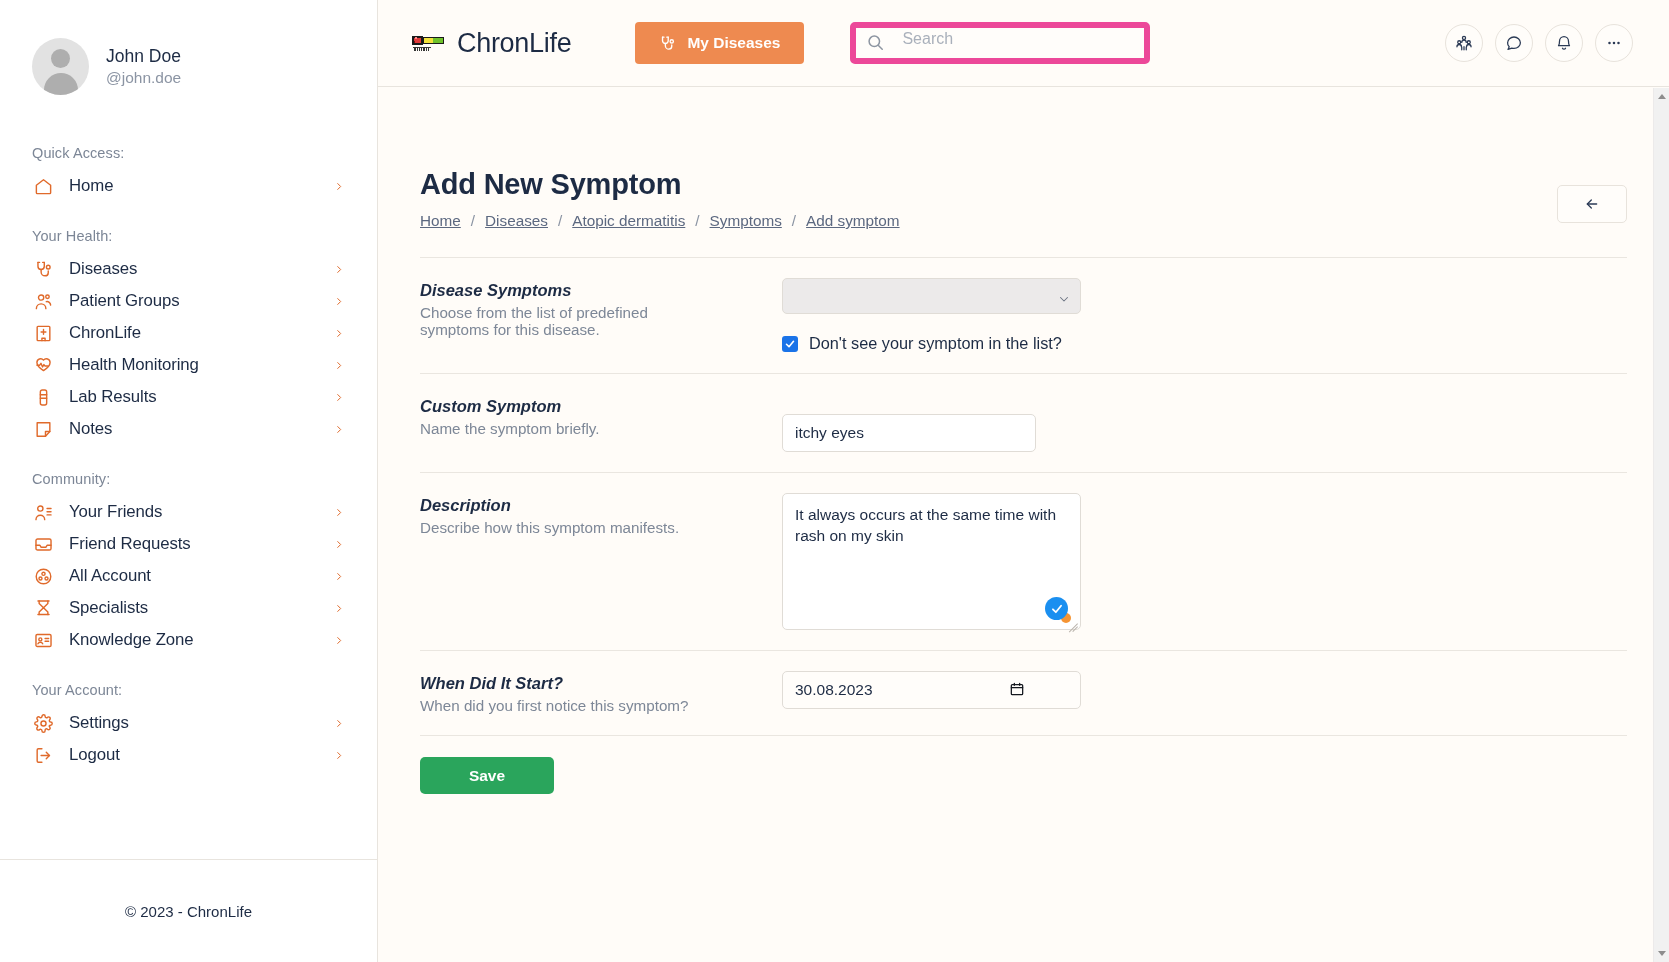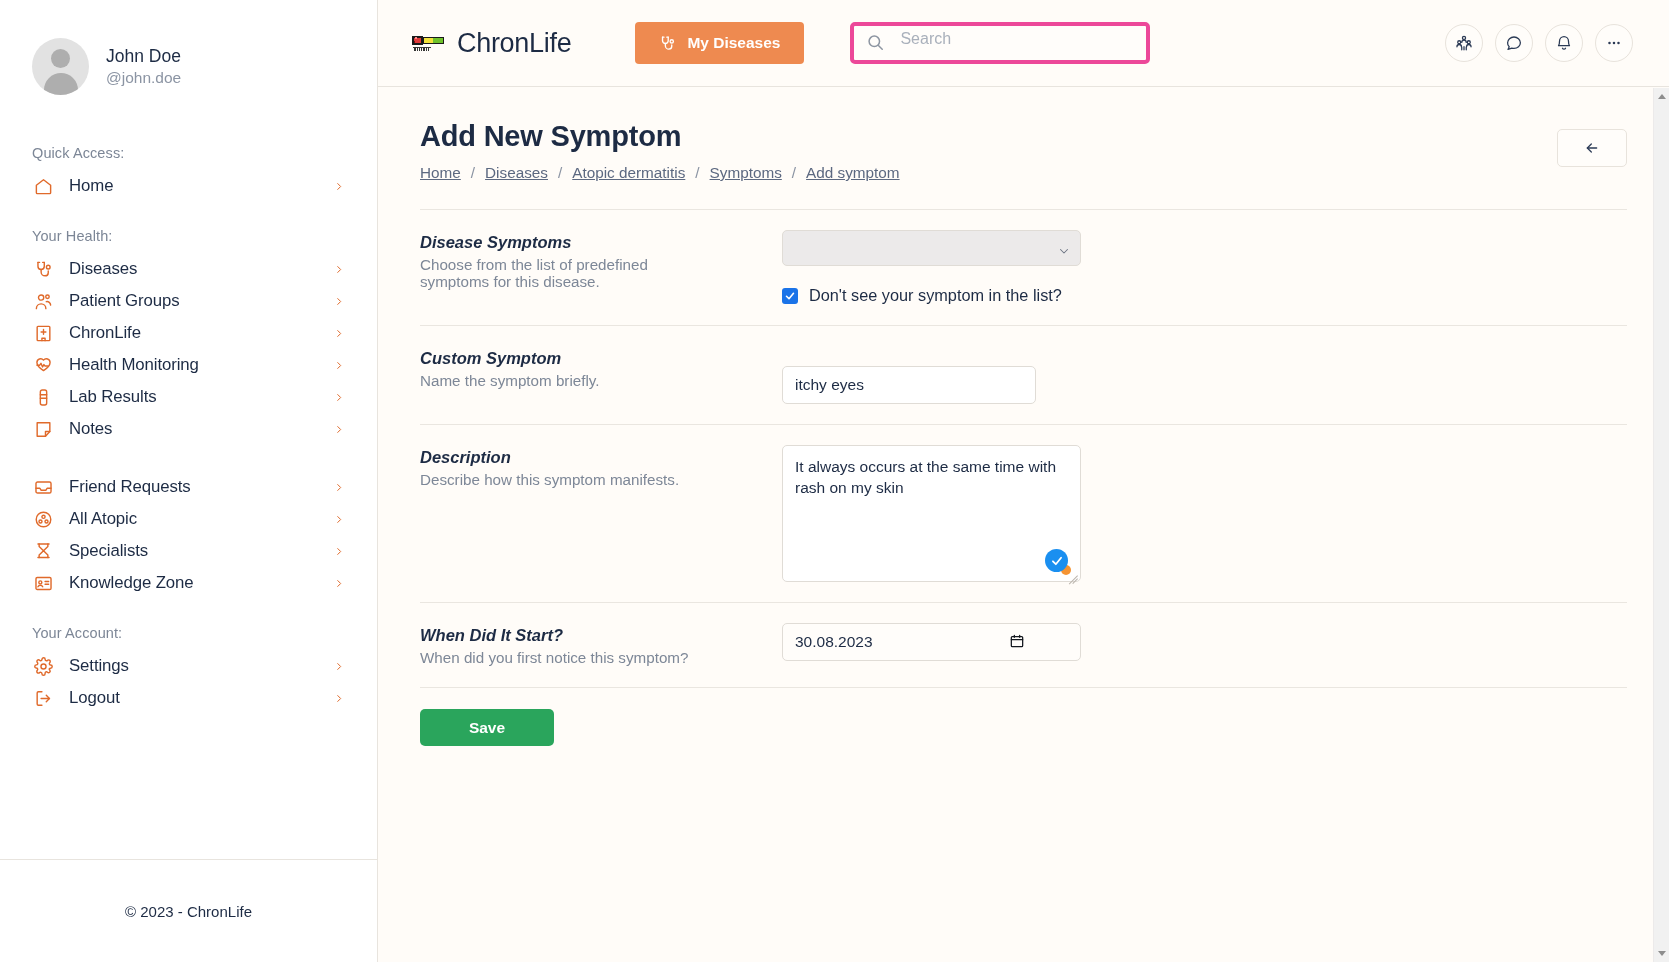--- a/index.html
+++ b/index.html
@@ -199,21 +199,21 @@
 
   .search-wrap {
     flex: 0 0 300px;
     margin-left: 46px;
     position: relative;
     height: 42px;
   }
   .search-input {
     width: 100%;
     height: 42px;
-    border: 4px solid #ec4899;
+    border: 6px solid #ec4899;
     border-radius: 5px;
     background: #fffdfa;
     padding: 0 14px 8px 46px;
     font-size: 16px;
     color: #b91c1c;
     font-family: "Liberation Sans", sans-serif;
     outline: none;
   }
   .search-input::placeholder { color: #a9b0bb; }
   .search-icon {
@@ -245,21 +245,22 @@
   
   .content {
     flex: 1 1 auto;
     overflow: hidden;
     padding: 32px 42px 0 42px;
     position: relative;
   }
 
   .page-head {
     display: flex;
-    align-items: flex-start;
+    align-items: center;
+    margin-top: 48px;
   }
   .page-head-left { flex: 1 1 auto; }
   .page-title {
     font-size: 29px;
     font-weight: 700;
     color: #1d2b44;
     letter-spacing: -0.2px;
     line-height: 34px;
   }
   .breadcrumb {
@@ -642,21 +643,37 @@
           <span class="nav-label">Notes</span>
           <span class="nav-chev">
             <svg viewBox="0 0 24 24" fill="none" stroke="currentColor" stroke-width="2.4" stroke-linecap="round" stroke-linejoin="round">
                 <path d="m9 5 7 7-7 7"></path>
               </svg>
           </span>
         </a>
       </div>
 
       <div class="nav-group">
-
+        <div class="group-label">Community:</div>
+
+        <a class="nav-item">
+          <span class="nav-icon">
+            <svg viewBox="0 0 24 24" fill="none" stroke="currentColor" stroke-width="1.8" stroke-linecap="round" stroke-linejoin="round">
+                <circle cx="8" cy="7" r="3.3"></circle>
+                <path d="M2.5 21a5.5 5.5 0 0 1 11 0"></path>
+                <path d="M16.5 7h5M16.5 11h5M16.5 15h5"></path>
+              </svg>
+          </span>
+          <span class="nav-label">Your Friends</span>
+          <span class="nav-chev">
+            <svg viewBox="0 0 24 24" fill="none" stroke="currentColor" stroke-width="2.4" stroke-linecap="round" stroke-linejoin="round">
+                <path d="m9 5 7 7-7 7"></path>
+              </svg>
+          </span>
+        </a>
 
         <a class="nav-item">
           <span class="nav-icon">
             <svg viewBox="0 0 24 24" fill="none" stroke="currentColor" stroke-width="1.8" stroke-linecap="round" stroke-linejoin="round">
                 <rect x="2.5" y="5" width="19" height="14" rx="2"></rect>
                 <path d="M2.5 13h5l1.6 2.5h5.8L16.5 13h5"></path>
               </svg>
           </span>
           <span class="nav-label">Friend Requests</span>
           <span class="nav-chev">
@@ -668,21 +685,21 @@
 
         <a class="nav-item">
           <span class="nav-icon">
             <svg viewBox="0 0 24 24" fill="none" stroke="currentColor" stroke-width="1.8" stroke-linecap="round" stroke-linejoin="round">
                 <circle cx="12" cy="12" r="9.2"></circle>
                 <circle cx="12" cy="8.6" r="2"></circle>
                 <circle cx="8.2" cy="14.5" r="1.9"></circle>
                 <circle cx="15.8" cy="14.5" r="1.9"></circle>
               </svg>
           </span>
-          <span class="nav-label">All Atopic</span>
+          <span class="nav-label">All Account</span>
           <span class="nav-chev">
             <svg viewBox="0 0 24 24" fill="none" stroke="currentColor" stroke-width="2.4" stroke-linecap="round" stroke-linejoin="round">
                 <path d="m9 5 7 7-7 7"></path>
               </svg>
           </span>
         </a>
 
         <a class="nav-item">
           <span class="nav-icon">
             <svg viewBox="0 0 24 24" fill="none" stroke="currentColor" stroke-width="1.8" stroke-linecap="round" stroke-linejoin="round">

